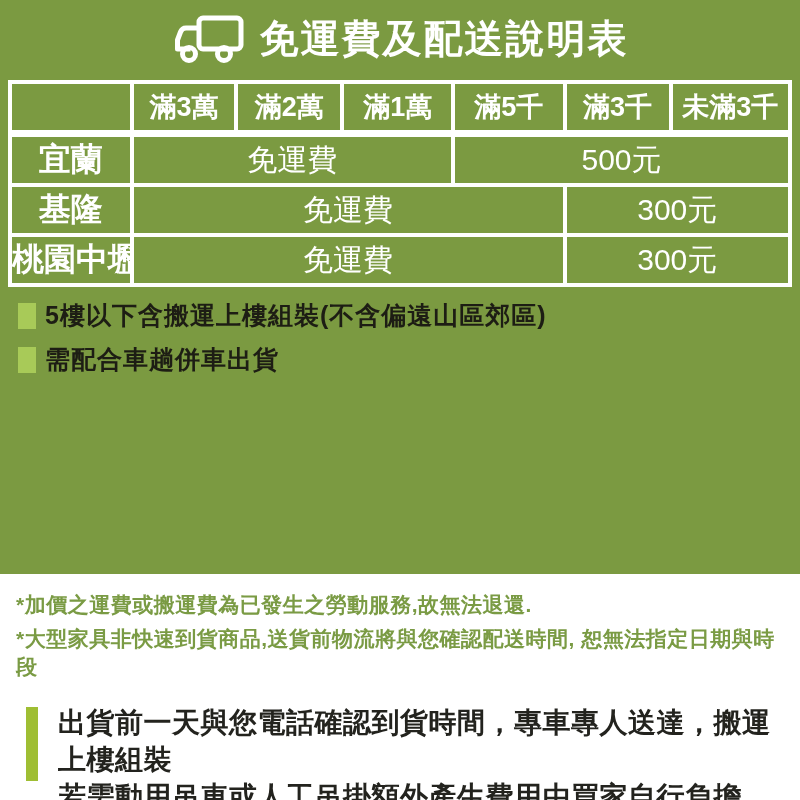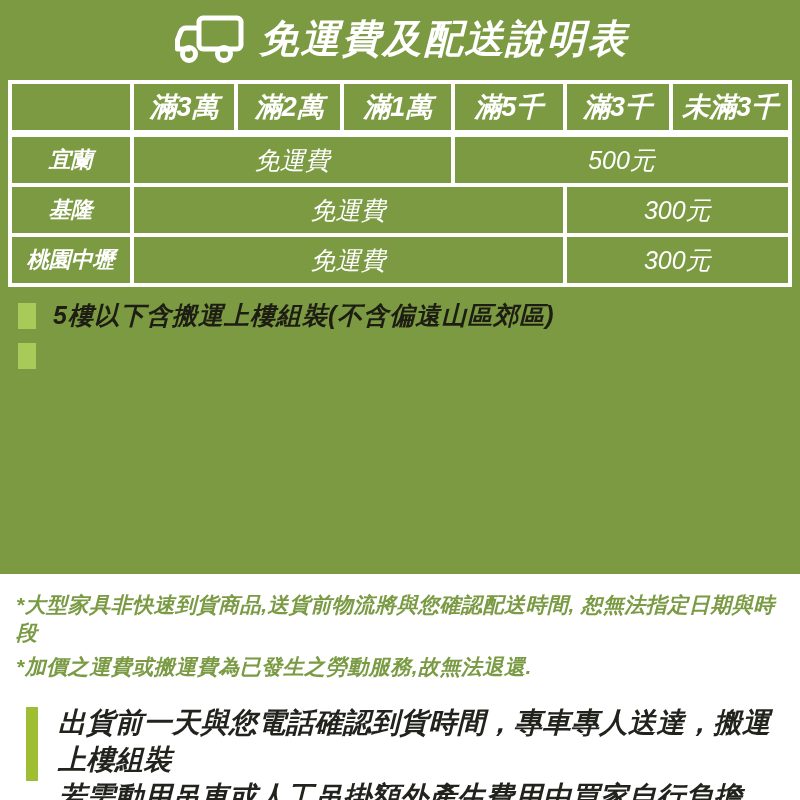--- a/index.html
+++ b/index.html
@@ -2,21 +2,21 @@
 <html><head>
 <meta charset="utf-8">
 <style>
   html, body { margin: 0; padding: 0; }
   body {
     width: 800px; height: 800px;
     font-family: "Liberation Sans", "DejaVu Sans", sans-serif;
     background: #ffffff;
     overflow: hidden;
   }
-  .page { width: 800px; height: 588px; font-style: italic; }
+  .page { width: 800px; height: 588px; }
 
   
   .green-section {
     background: #7b9a41;
     height: 574px;
     box-sizing: border-box;
     padding-top: 10px;
   }
   .title-row {
     display: flex; align-items: center; justify-content: center;
@@ -36,26 +36,26 @@
     padding-left: 9px;
   }
   table.fee th, table.fee td {
     border: 4px solid #ffffff;
     height: 46px;
     text-align: center; vertical-align: middle;
     color: #ffffff; padding: 0;
     overflow: hidden; white-space: nowrap;
   }
   table.fee thead th { border-bottom-width: 7px; font-size: 27px; font-weight: 700; }
-  table.fee tbody th { font-size: 22px; font-weight: 700; }
-  table.fee tbody td { font-size: 25px; font-weight: 400; }
+  table.fee tbody th { font-size: 32px; font-weight: 700; }
+  table.fee tbody td { font-size: 30px; font-weight: 400; }
 
   
   .green-notes { margin: 12px 0 0 18px; }
-  .gnote { display: flex; align-items: center; margin-bottom: 11px; gap: 8px; }
+  .gnote { display: flex; align-items: center; margin-bottom: 11px; }
   .gnote .bullet {
     width: 18px; height: 26px; background: #a8ca58;
     margin-right: 9px; flex: 0 0 auto;
   }
   .gnote .gtext { font-size: 25px; font-weight: 800; color: #1d1d14; letter-spacing: 1px; }
 
   
   .white-section { background: #ffffff; padding: 17px 14px 0 16px; }
   .fine {
     margin: 0 0 6px 0;
@@ -125,29 +125,30 @@
       </tbody>
     </table>
 
     <div class="green-notes">
       <div class="gnote">
         <span class="bullet"></span>
         <span class="gtext">5樓以下含搬運上樓組裝(不含偏遠山區郊區)</span>
       </div>
       <div class="gnote">
         <span class="bullet"></span>
+        <span class="gtext">需配合車趟併車出貨</span>
       </div>
     </div>
 
   </div>
 
   <div class="white-section">
 
+    <p class="fine">*加價之運費或搬運費為已發生之勞動服務,故無法退還.</p>
     <p class="fine">*大型家具非快速到貨商品,送貨前物流將與您確認配送時間, 恕無法指定日期與時段</p>
-    <p class="fine">*加價之運費或搬運費為已發生之勞動服務,故無法退還.</p>
 
     <div class="delivery">
       <span class="bar"></span>
       <div class="dtext">
         <div>出貨前一天與您電話確認到貨時間，專車專人送達，搬運上樓組裝</div>
         <div>若需動用吊車或人工吊掛額外產生費用由買家自行負擔</div>
       </div>
     </div>
 
   </div>

